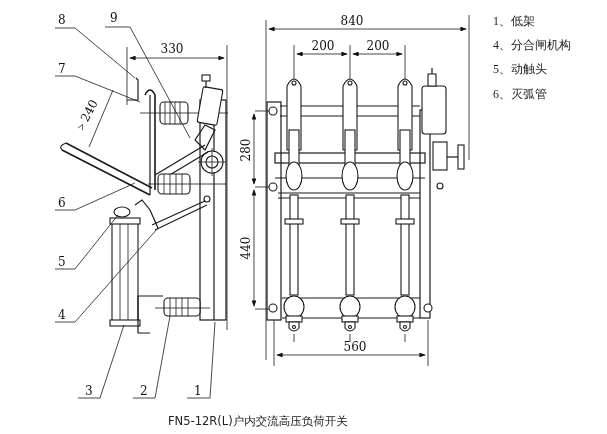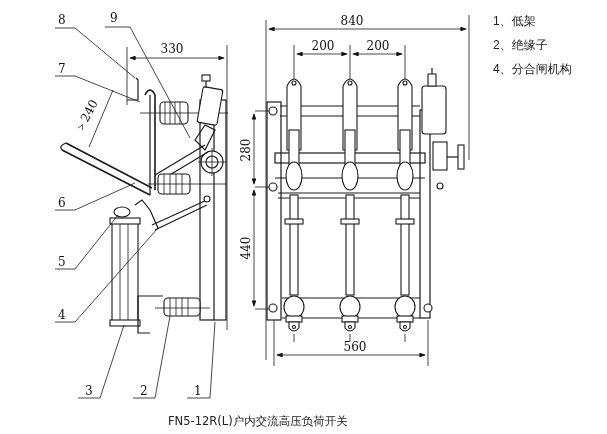--- a/index.html
+++ b/index.html
@@ -4,21 +4,21 @@
 <style>
   html,body{margin:0;padding:0;background:#fff;}
   body{width:607px;height:434px;position:relative;overflow:hidden;font-family:"DejaVu Serif",serif;}
   svg#drawing{position:absolute;left:0;top:0;}
   .ln{stroke:#1a1a1a;fill:none;stroke-width:1.2;}
   .thin{stroke:#1a1a1a;fill:none;stroke-width:0.8;}
   .thk{stroke:#1a1a1a;fill:none;stroke-width:1.6;}
   .fl{fill:#fff;stroke:#1a1a1a;stroke-width:1.1;}
   .dim{font-family:"DejaVu Serif",serif;font-size:12px;fill:#111;}
   .callout{font-family:"DejaVu Serif",serif;font-size:12px;fill:#111;}
-  .legend{position:absolute;left:493px;top:9px;font-family:Liberation Sans, sans-serif;font-size:12px;color:#222;}
+  .legend{position:absolute;left:493px;top:9px;font-family:Liberation Serif, serif;font-size:12px;color:#222;}
   .legend .row{height:24.2px;line-height:24px;white-space:nowrap;}
   .caption{position:absolute;left:168px;top:414px;font-family:"DejaVu Sans",sans-serif;font-size:11.5px;color:#222;text-align:right;}
 </style>
 </head>
 <body>
 
 <svg id="drawing" width="607" height="434" viewBox="0 0 607 434">
   <defs>
     <marker id="arr" markerWidth="8" markerHeight="6" refX="7" refY="3" orient="auto">
       <path d="M0,0 L8,3 L0,6 z" fill="#111"></path>
@@ -221,16 +221,17 @@
       <rect class="fl" x="433" y="142" width="14" height="28"></rect>
       <rect class="fl" x="458" y="145" width="6" height="24"></rect>
       <line class="ln" x1="447" y1="157" x2="458" y2="157"></line>
       <circle class="fl" cx="440" cy="186" r="3"></circle>
     </g>
   </g>
 </svg>
 
 <div class="legend" id="legend">
     <div class="row"><span>1</span><span>、</span><span>低架</span></div>
-    <div class="row"><span>2</span><span>、</span><span>绝缘子</span></div>
     <div class="row"><span>4</span><span>、</span><span>分合闸机构</span></div>
+    <div class="row"><span>5</span><span>、</span><span>动触头</span></div>
+    <div class="row"><span>6</span><span>、</span><span>灭弧管</span></div>
   </div>
 <div class="caption">FN5-12R(L)户内交流高压负荷开关</div>
 
 </body></html>

